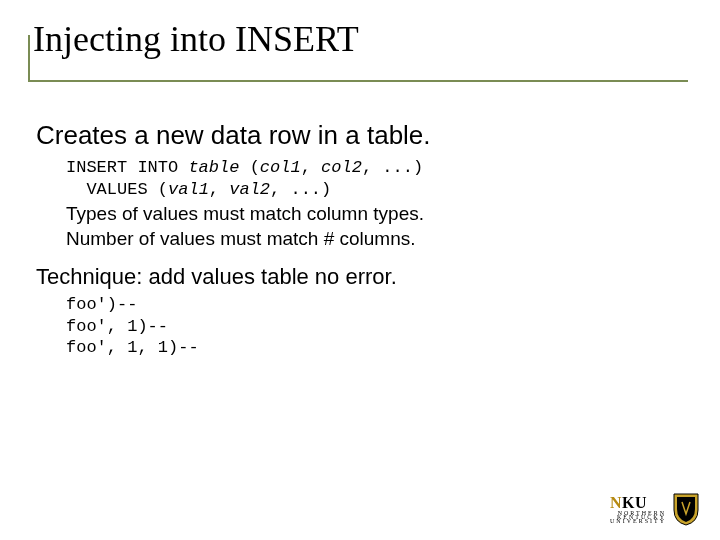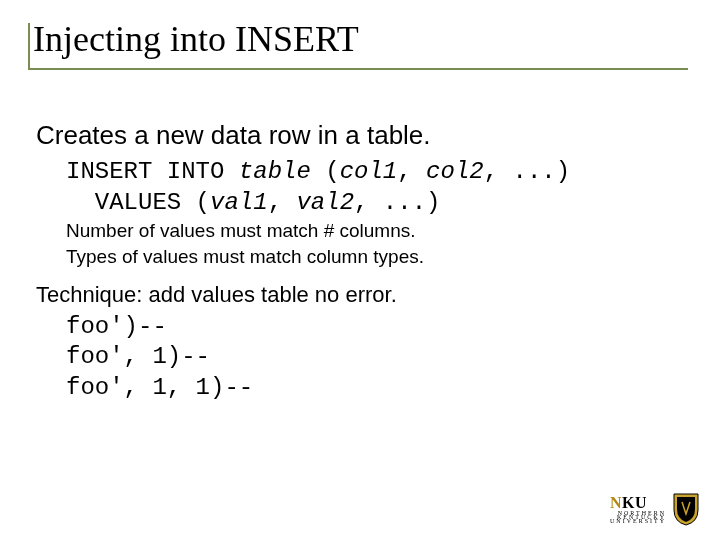--- a/index.html
+++ b/index.html
@@ -11,21 +11,21 @@
   }
   .title-wrap {
     position: absolute;
     left: 28px;
     top: 18px;
     width: 660px;
   }
   .title {
     font-size: 36px;
     color: #000;
-    padding-bottom: 8px;
+    padding-bottom: 20px;
     padding-left: 5px;
   }
   .title-rule-wrap { position: relative; height: 6px; }
   .title-rule {
     border-bottom: 2px solid #7a8c54;
     width: 100%;
   }
   .title-tick {
     position: absolute;
     left: 0; top: -45px;
@@ -40,21 +40,21 @@
     width: 640px;
     font-family: Arial, Helvetica, sans-serif;
     color: #000;
   }
   .lead {
     font-size: 26px;
     margin-bottom: 6px;
   }
   .code {
     font-family: "Courier New", Courier, monospace;
-    font-size: 24px;
+    font-size: 17px;
     white-space: pre;
     margin-left: 30px;
     line-height: 1.28;
   }
   .italic { font-style: italic; }
   .sec {
     font-size: 22px;
     margin-top: 12px;
     margin-bottom: 4px;
   }
@@ -101,22 +101,22 @@
     <div class="title-rule"></div>
   </div>
 </div>
 
 <div class="content">
   <div class="lead">Creates a new data row in a table.</div>
 
   <div class="code"><span>INSERT INTO </span><span class="italic">table</span><span> (</span><span class="italic">col1</span><span>, </span><span class="italic">col2</span><span>, ...)</span>
 <span>  VALUES (</span><span class="italic">val1</span><span>, </span><span class="italic">val2</span><span>, ...)</span></div>
 
+  <div class="sub">Types of values must match column types.</div>
   <div class="sub">Number of values must match # columns.</div>
-  <div class="sub">Types of values must match column types.</div>
 
   <div class="sec">Technique: add values table no error.</div>
   <div class="code">foo')--</div>
   <div class="code">foo', 1)--</div>
   <div class="code">foo', 1, 1)--</div>
 </div>
 
 <div class="footer">
   <div>
     <div class="nku-text">

